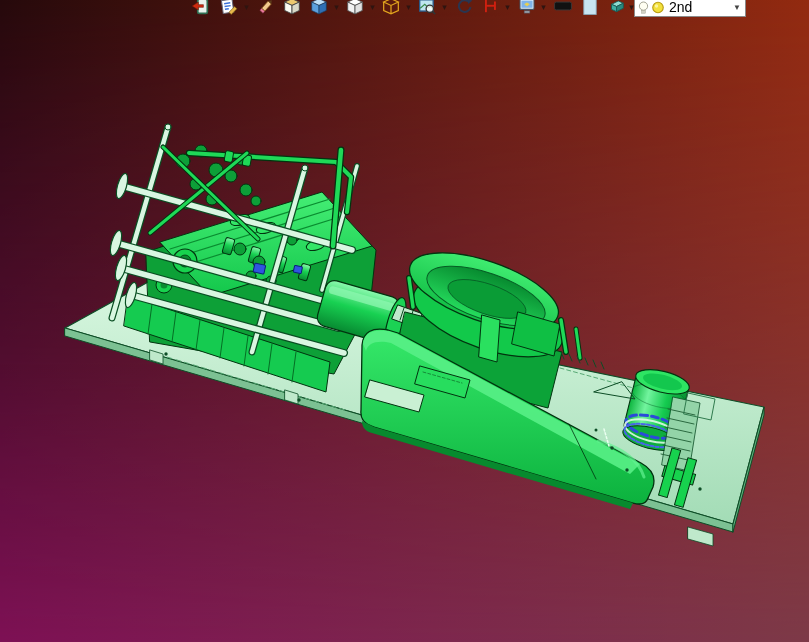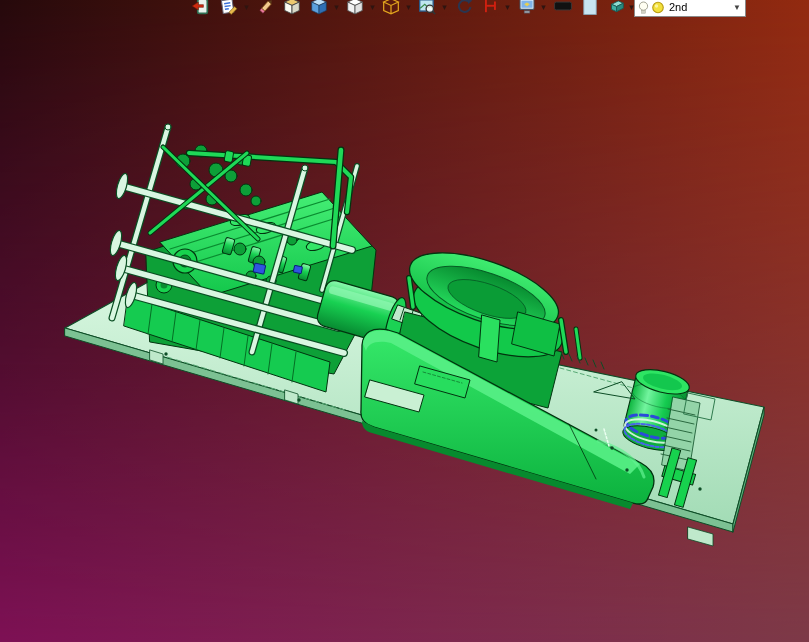--- a/index.html
+++ b/index.html
@@ -17,21 +17,21 @@
   .tbi svg{display:block;}
   .tb-chev{
     position:absolute;top:0;width:9px;height:16px;color:#2e1410;
     font-size:9px;line-height:14px;text-align:center;cursor:pointer;
   }
   .combo{
     position:absolute;left:634px;top:-3px;width:112px;height:20px;
     background:#ffffff;border:1px solid #8a8a8a;box-sizing:border-box;
     display:flex;align-items:center;gap:2px;padding:0 3px;cursor:pointer;
   }
-  .combo .val{font-size:11px;color:#000;padding-left:2px;}
+  .combo .val{font-size:14px;color:#000;padding-left:2px;}
   .combo .arr{margin-left:auto;font-size:8px;color:#444;padding-right:1px;}
 </style>
 </head>
 <body>
 
 <div id="viewport">
 <svg width="809" height="642" viewBox="0 0 809 642" xmlns="http://www.w3.org/2000/svg">
   <defs>
     <linearGradient id="gTopBG" x1="0" y1="0" x2="1" y2="0">
       <stop offset="0" stop-color="#26090b"></stop>

